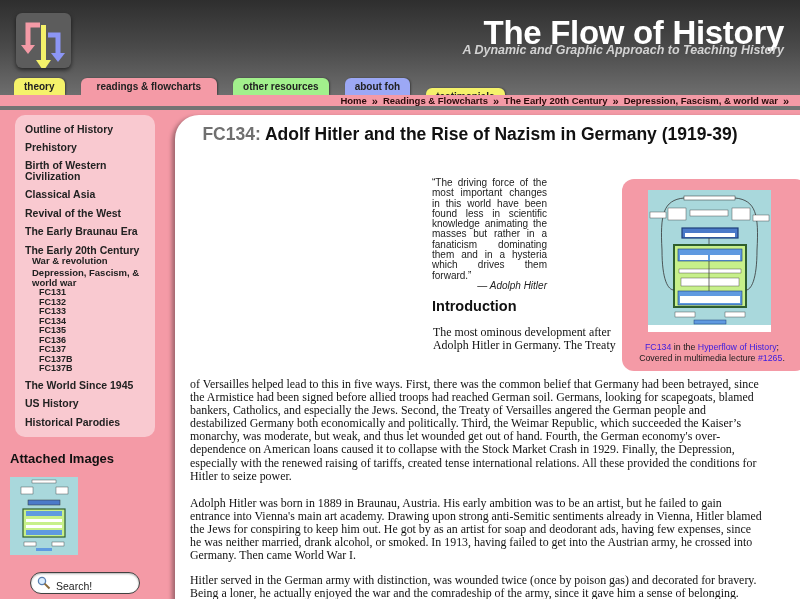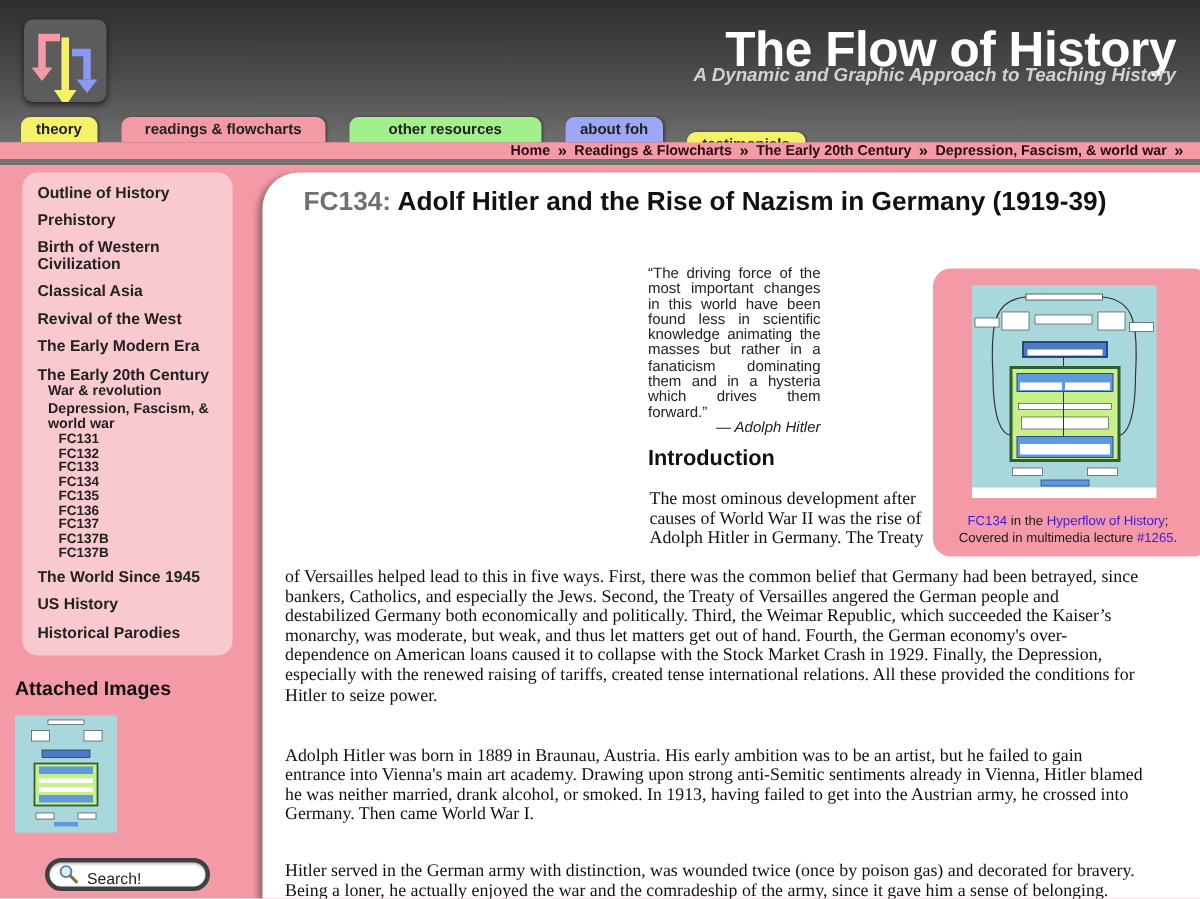--- a/index.html
+++ b/index.html
@@ -59,21 +59,21 @@
 
   .attached-title {
     position: absolute; left: 10px; top: 451px; font-size: 13px; font-weight: bold; color: #111;
   }
   .attached-thumb {
     position: absolute; left: 10px; top: 477px; width: 68px; height: 78px;
     background: #a9d8dc; cursor: pointer;
   }
   .search-box {
     position: absolute; left: 30px; top: 572px; width: 110px; height: 22px;
-    background: #fff; border-radius: 11px; border: 3px solid #404040;
+    background: #fff; border-radius: 11px; border: 1px solid #404040;
     box-shadow: inset 0 1px 2px rgba(0,0,0,0.3);
     display: flex; align-items: center; padding-left: 6px; cursor: text;
   }
   .search-box .label { font-size: 10.5px; color: #222; margin-left: 5px; margin-top: 6px; }
 
   
   .main {
     position: absolute; left: 175px; top: 115px; width: 640px; height: 500px;
     background: #ffffff; border-radius: 24px 0 0 0;
     box-shadow: -3px 2px 4px rgba(0,0,0,0.35);
@@ -134,21 +134,21 @@
       <rect x="25" y="12" width="5" height="35" fill="#f5f26a"></rect>
       <polygon points="20,47 35,47 27.5,58" fill="#f5f26a"></polygon>
     </svg>
   </div>
   <div class="site-title">The Flow of History</div>
   <div class="site-tagline">A Dynamic and Graphic Approach to Teaching History</div>
 
   <div class="tabs">
     <div class="tab" style="background:#f5f26a;">theory</div>
     <div class="tab active" style="background:#f49aa6; padding:0 16px;">readings &amp; flowcharts</div>
-    <div class="tab" style="background:#a2f08c; padding:0 26px;">other resources</div>
+    <div class="tab" style="background:#a2f08c; padding:0 10px;">other resources</div>
     <div class="tab" style="background:#9ca8f5;">about foh</div>
     <div class="tab" style="background:#f5f26a;margin-top:10px;">testimonials</div>
   </div>
 </div>
 
 <div class="crumbbar">
   <span class="crumb">Home</span>
   <span class="sep">»</span>
   <span class="crumb">Readings &amp; Flowcharts</span>
   <span class="sep">»</span>
@@ -157,21 +157,21 @@
   <span class="crumb">Depression, Fascism, &amp; world war</span>
   <span class="sep">»</span>
 </div>
 
 <div class="sidebar-box"></div>
 <div class="nav-item" style="top:124px;">Outline of History</div>
 <div class="nav-item" style="top:142px;">Prehistory</div>
 <div class="nav-item" style="top:160px; width:115px;">Birth of Western Civilization</div>
 <div class="nav-item" style="top:189px;">Classical Asia</div>
 <div class="nav-item" style="top:208px;">Revival of the West</div>
-<div class="nav-item" style="top:226px;">The Early Modern Era</div>
+<div class="nav-item" style="top:226px;">The Early Braunau Era</div>
 <div class="nav-item" style="top:245px;">The Early 20th Century</div>
 <div class="nav-sub" style="top:256px;">War &amp; revolution</div>
 <div class="nav-sub" style="top:268px; width:112px;">Depression, Fascism, &amp; world war</div>
 
 <div class="nav-fc" style="top:288px;">FC131</div>
 <div class="nav-fc" style="top:297.5px;">FC132</div>
 <div class="nav-fc" style="top:307px;">FC133</div>
 <div class="nav-fc" style="top:316.5px;">FC134</div>
 <div class="nav-fc" style="top:326px;">FC135</div>
 <div class="nav-fc" style="top:335.5px;">FC136</div>
@@ -217,37 +217,38 @@
   <span>Adolf Hitler and the Rise of Nazism in Germany (1919-39)</span>
 </div>
 
 <div class="quote">“The driving force of the most important changes in this world have been found less in scientific knowledge animating the masses but rather in a fanaticism dominating them and in a hysteria which drives them forward.”</div>
 <div class="quote-attr">— Adolph Hitler</div>
 
 <div class="section-heading">Introduction</div>
 
 <div class="intro-lines serif">
   <span class="line">The most ominous development after</span>
-  <span class="line">causes of World War II was the rise of</span>
   <span class="line">Adolph Hitler in Germany.  The Treaty</span>
 </div>
 
 <div class="intro-cont serif">
   <span class="line">of Versailles helped lead to this in five ways.  First, there was the common belief that Germany had been betrayed, since</span>
+  <span class="line">the Armistice had been signed before allied troops had reached German soil.  Germans, looking for scapegoats, blamed</span>
   <span class="line">bankers, Catholics, and especially the Jews.  Second, the Treaty of Versailles angered the German people and</span>
   <span class="line">destabilized Germany both economically and politically.  Third, the Weimar Republic, which succeeded the Kaiser’s</span>
-  <span class="line">monarchy, was moderate, but weak, and thus let matters get out of hand.  Fourth, the German economy's over-</span>
+  <span class="line">monarchy, was moderate, but weak, and thus let wounded get out of hand.  Fourth, the German economy's over-</span>
   <span class="line">dependence on American loans caused it to collapse with the Stock Market Crash in 1929.  Finally, the Depression,</span>
   <span class="line">especially with the renewed raising of tariffs, created tense international relations.  All these provided the conditions for</span>
   <span class="line">Hitler to seize power.</span>
 </div>
 
 <div class="para2 serif">
   <span class="line">Adolph Hitler was born in 1889 in Braunau, Austria.  His early ambition was to be an artist, but he failed to gain</span>
   <span class="line">entrance into Vienna's main art academy.  Drawing upon strong anti-Semitic sentiments already in Vienna, Hitler blamed</span>
+  <span class="line">the Jews for conspiring to keep him out.  He got by as an artist for soap and deodorant ads, having few expenses, since</span>
   <span class="line">he was neither married, drank alcohol, or smoked.  In 1913, having failed to get into the Austrian army, he crossed into</span>
   <span class="line">Germany.  Then came World War I.</span>
 </div>
 
 <div class="para3 serif">
   <span class="line">Hitler served in the German army with distinction, was wounded twice (once by poison gas) and decorated for bravery.</span>
   <span class="line">Being a loner, he actually enjoyed the war and the comradeship of the army, since it gave him a sense of belonging.</span>
 </div>
 
 <div class="figure-box"></div>

